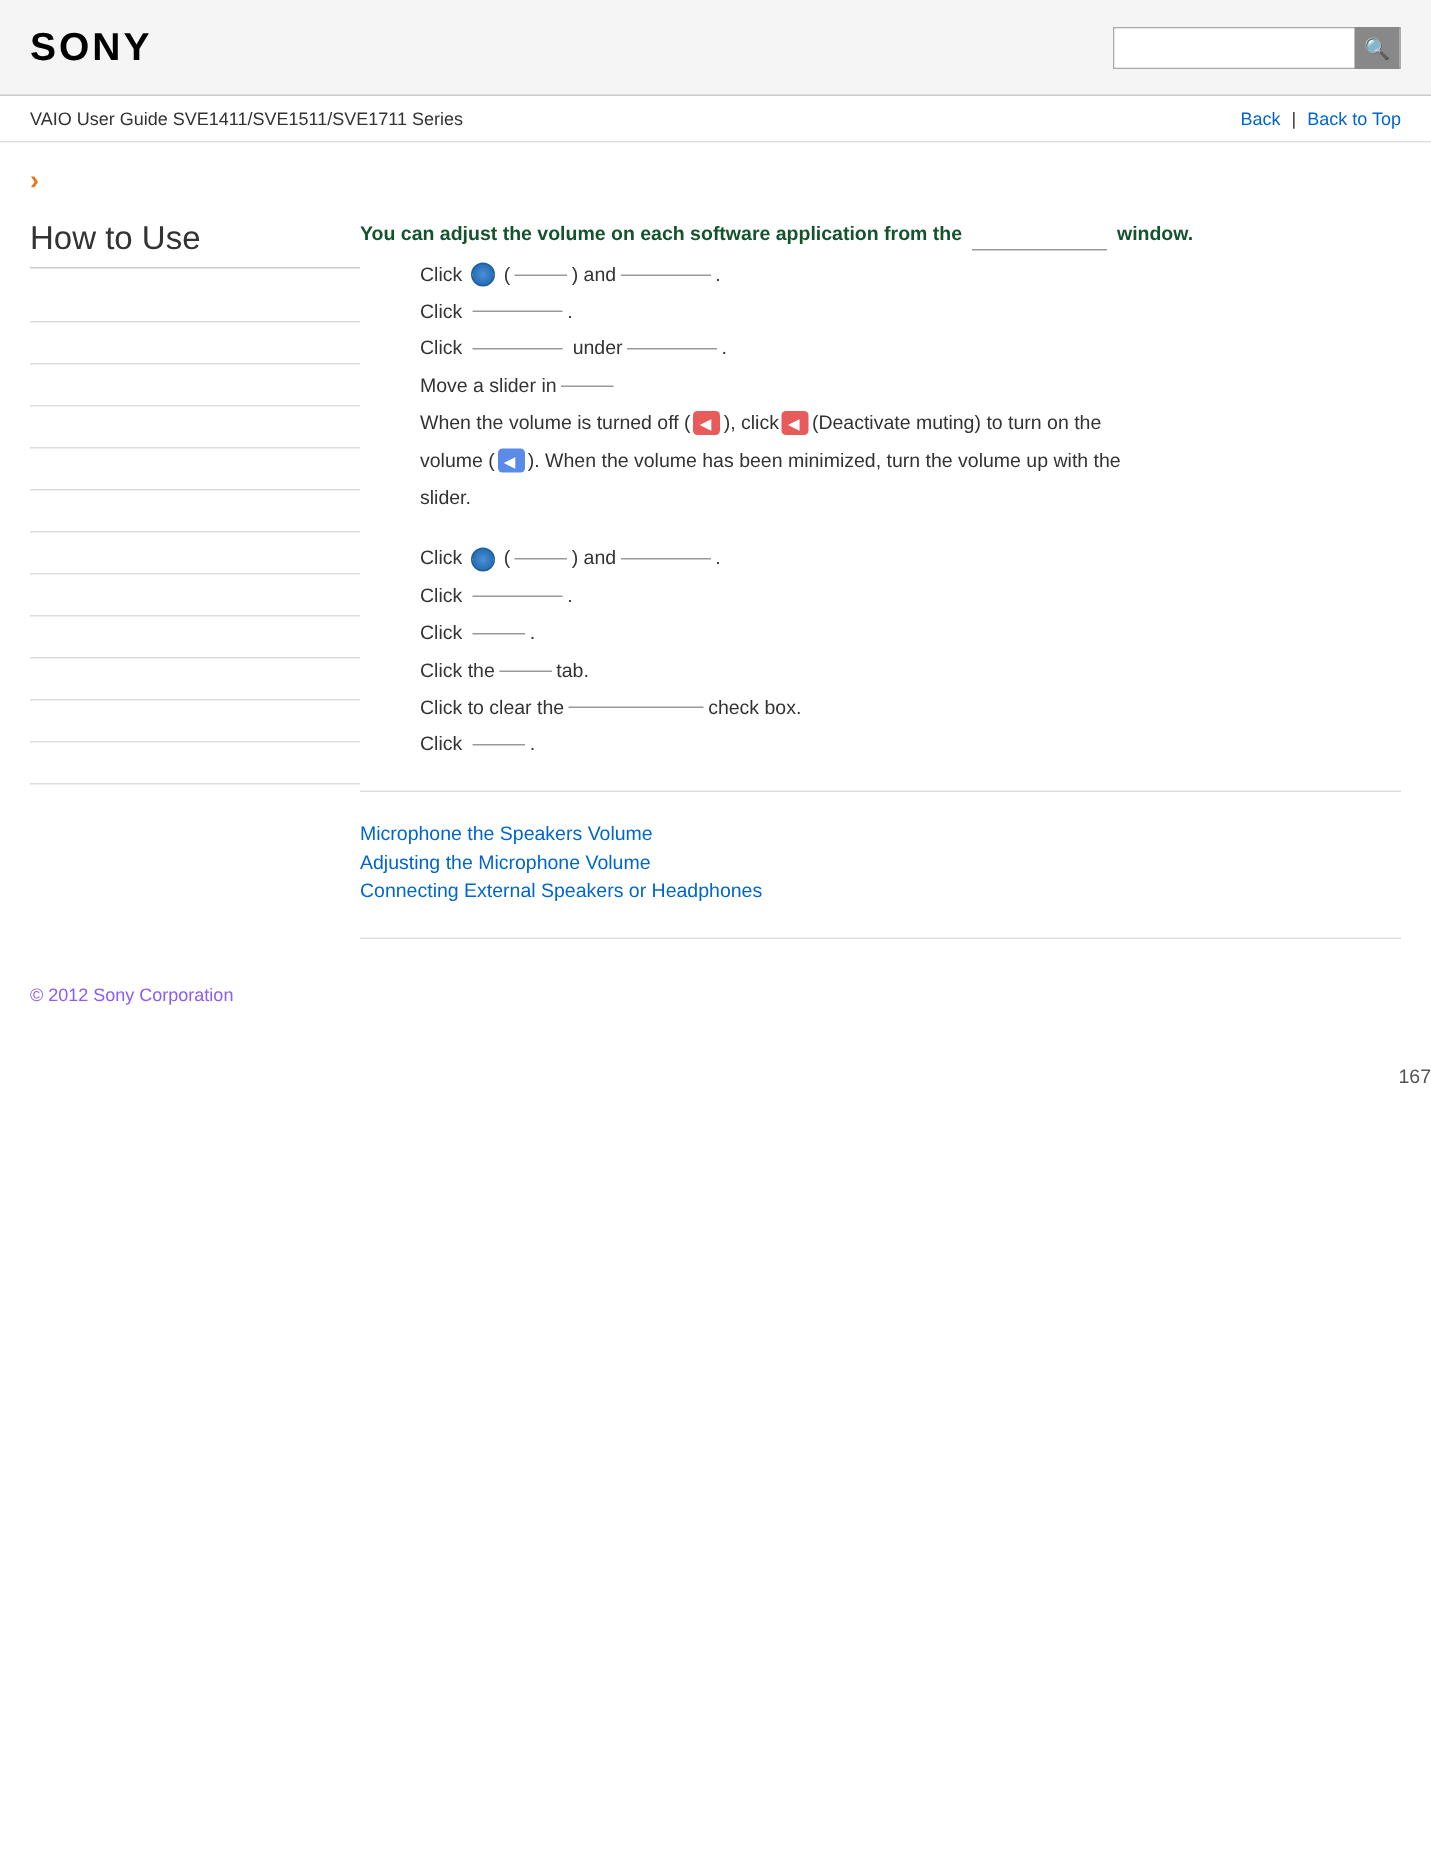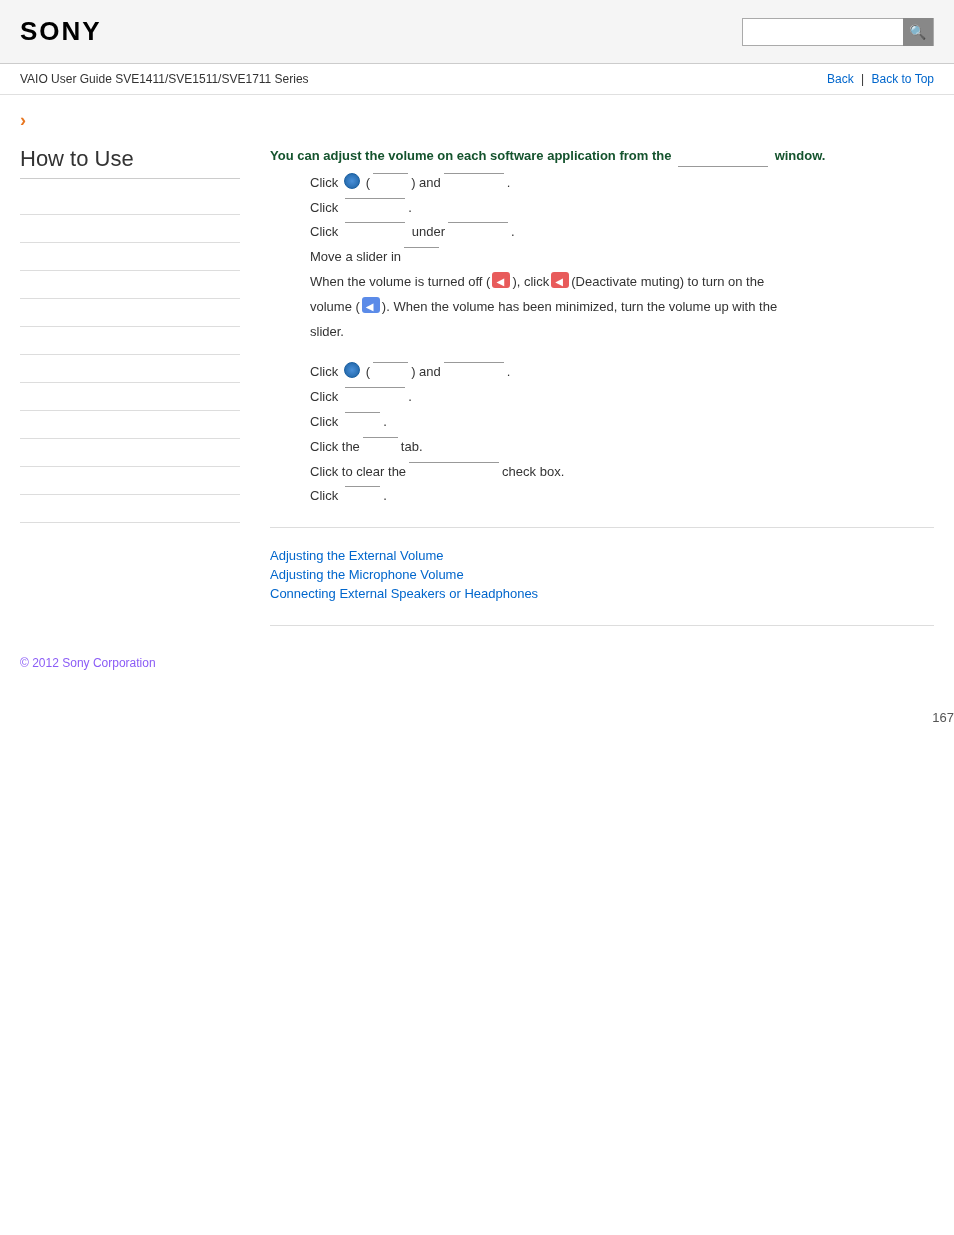--- a/index.html
+++ b/index.html
@@ -80,21 +80,20 @@
     .breadcrumb-arrow {
       color: #e87722;
       font-size: 18px;
       font-weight: bold;
     }
 
     
     .main-content {
       display: flex;
       padding: 0 20px;
-      gap: 30px;
     }
 
     
     .sidebar {
       width: 220px;
       flex-shrink: 0;
       padding-top: 10px;
     }
     .sidebar-title {
       font-size: 22px;
@@ -125,21 +124,21 @@
     .content-text {
       font-size: 13px;
       line-height: 1.6;
       color: #14532d;
       margin-bottom: 6px;
       font-weight: bold;
     }
 
     .step-line {
       display: flex;
-      align-items: flex-start;
+      align-items: center;
       margin-bottom: 4px;
       font-size: 13px;
       line-height: 1.6;
       padding-left: 40px;
     }
 
     .step-label {
       font-weight: normal;
       color: #333;
       margin-right: 4px;
@@ -392,21 +391,21 @@
       <div class="step-line">
         <span class="step-label">Click</span>
         <span class="inline-blank-sm"></span>
         <span>.</span>
       </div>
     </div>
 
     <hr class="divider">
 
     <div class="related-links">
-      <a href="#">Adjusting the External Volume</a>
+      <a href="#">Microphone the Speakers Volume</a>
       <a href="#">Adjusting the Microphone Volume</a>
       <a href="#">Connecting External Speakers or Headphones</a>
     </div>
 
     <hr class="footer-divider">
 
   </div>
 </div>
 
 <div class="page-footer">

